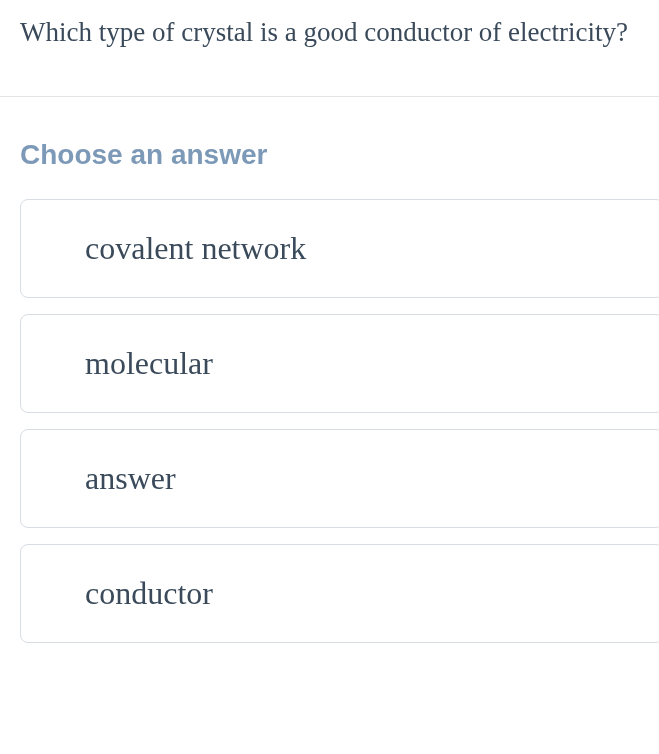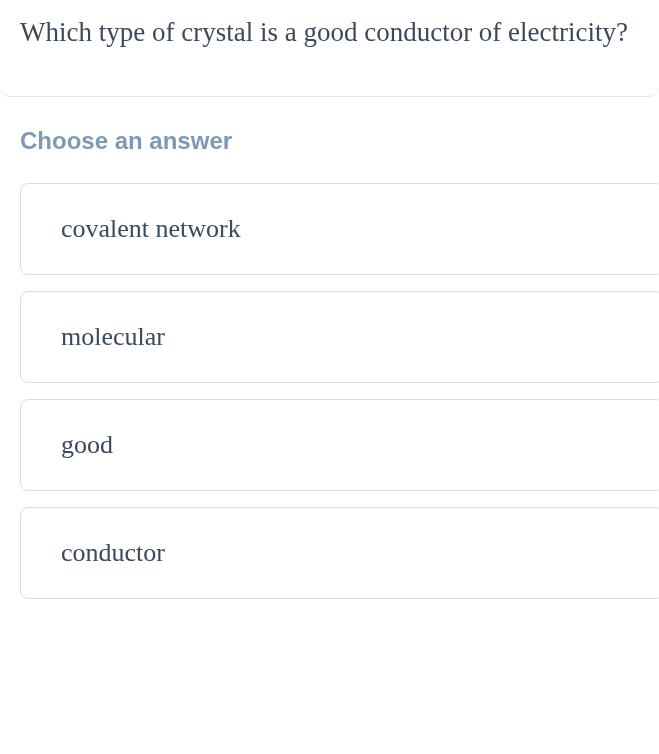--- a/index.html
+++ b/index.html
@@ -1,19 +1,18 @@
 <!DOCTYPE html>
 <html><head>
 <meta charset="utf-8">
 <style>
   * {
     margin: 0;
     padding: 0;
     box-sizing: border-box;
-    border-radius: 10px;
   }
   body {
     font-family: Georgia, 'Times New Roman', serif;
     background: #ffffff;
     width: 659px;
     height: 754px;
     overflow: hidden;
   }
   .question-section {
     padding: 10px 20px 40px 20px;
@@ -23,38 +22,40 @@
     font-size: 27px;
     line-height: 1.7;
     color: #3a4a5a;
     font-weight: 400;
   }
   .answer-section {
     padding: 30px 0 0 20px;
   }
   .choose-label {
     font-family: -apple-system, BlinkMacSystemFont, 'Segoe UI', Arial, sans-serif;
-    font-size: 24px;
+    font-size: 28px;
     font-weight: 700;
     color: #7d99b8;
     margin-bottom: 28px;
+    margin-top: 12px;
   }
   .answer-option {
     border: 1px solid #d8dde3;
     border-radius: 8px;
     padding: 30px 20px 30px 40px;
     margin-bottom: 16px;
     cursor: pointer;
     background: #ffffff;
     margin-right: -5px;
   }
   .answer-option-text {
-    font-size: 26px;
+    font-size: 32px;
     color: #3a4a5a;
     font-family: Georgia, 'Times New Roman', serif;
+    margin-left: 24px;
   }
 </style>
 </head>
 <body>
 
 <div class="question-section">
   <div class="question-text">Which type of crystal is a good conductor of electricity?</div>
 </div>
 
 <div class="answer-section">
@@ -62,19 +63,19 @@
 
   <div class="answer-option">
     <span class="answer-option-text">covalent network</span>
   </div>
 
   <div class="answer-option">
     <span class="answer-option-text">molecular</span>
   </div>
 
   <div class="answer-option">
-    <span class="answer-option-text">good</span>
+    <span class="answer-option-text">answer</span>
   </div>
 
   <div class="answer-option">
     <span class="answer-option-text">conductor</span>
   </div>
 </div>
 
 </body></html>

